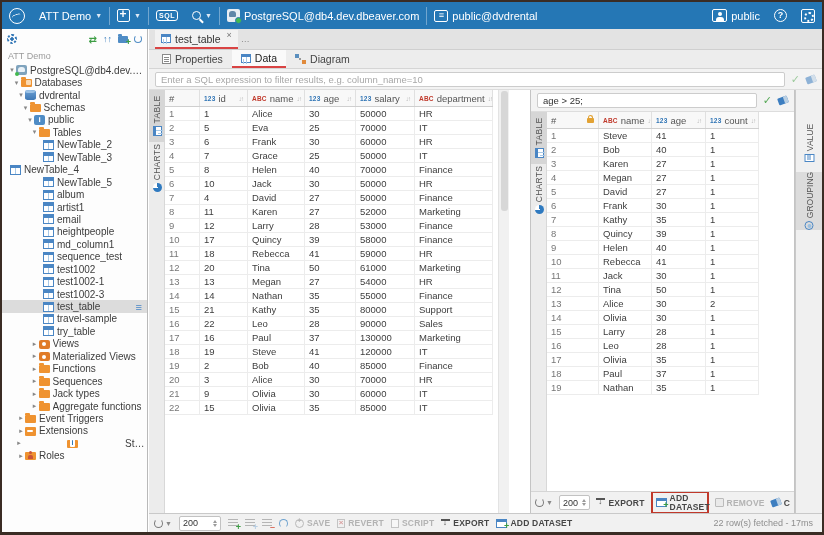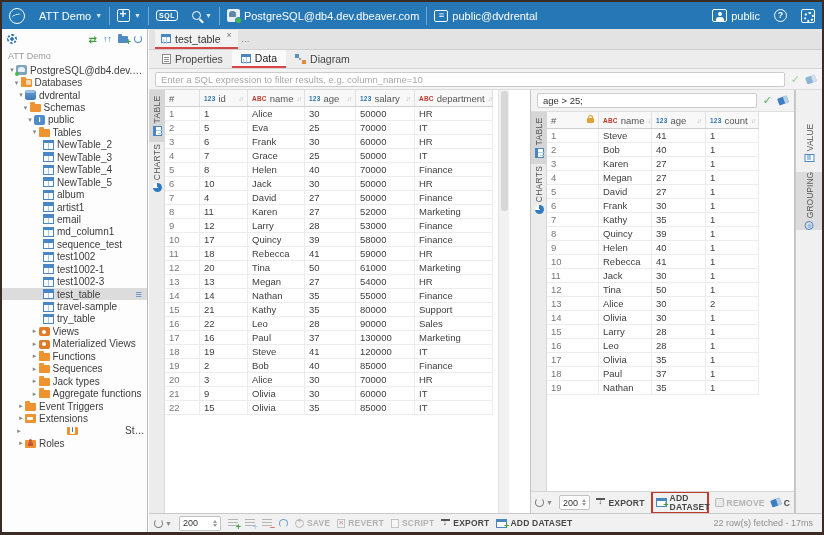--- a/index.html
+++ b/index.html
@@ -269,21 +269,21 @@
         <div class="tree-row" style="padding-left: 33px;">
           <span class="tr-arrow"></span>
           <span class="ti i-table"></span>
           <span class="tr-label">NewTable_2</span>
         </div>
         <div class="tree-row" style="padding-left: 33px;">
           <span class="tr-arrow"></span>
           <span class="ti i-table"></span>
           <span class="tr-label">NewTable_3</span>
         </div>
-        <div class="tree-row" style="padding-left: 33px; text-align: right;">
+        <div class="tree-row" style=" text-align: right;">
           <span class="tr-arrow"></span>
           <span class="ti i-table"></span>
           <span class="tr-label">NewTable_4</span>
         </div>
         <div class="tree-row" style="padding-left: 33px;">
           <span class="tr-arrow"></span>
           <span class="ti i-table"></span>
           <span class="tr-label">NewTable_5</span>
         </div>
         <div class="tree-row" style="padding-left: 33px;">
@@ -293,20 +293,25 @@
         </div>
         <div class="tree-row" style="padding-left: 33px;">
           <span class="tr-arrow"></span>
           <span class="ti i-table"></span>
           <span class="tr-label">artist1</span>
         </div>
         <div class="tree-row" style="padding-left: 33px;">
           <span class="tr-arrow"></span>
           <span class="ti i-table"></span>
           <span class="tr-label">email</span>
+        </div>
+        <div class="tree-row" style="padding-left: 33px;">
+          <span class="tr-arrow"></span>
+          <span class="ti i-table"></span>
+          <span class="tr-label">heightpeople</span>
         </div>
         <div class="tree-row" style="padding-left: 33px;">
           <span class="tr-arrow"></span>
           <span class="ti i-table"></span>
           <span class="tr-label">md_column1</span>
         </div>
         <div class="tree-row" style="padding-left: 33px;">
           <span class="tr-arrow"></span>
           <span class="ti i-table"></span>
           <span class="tr-label">sequence_test</span>

